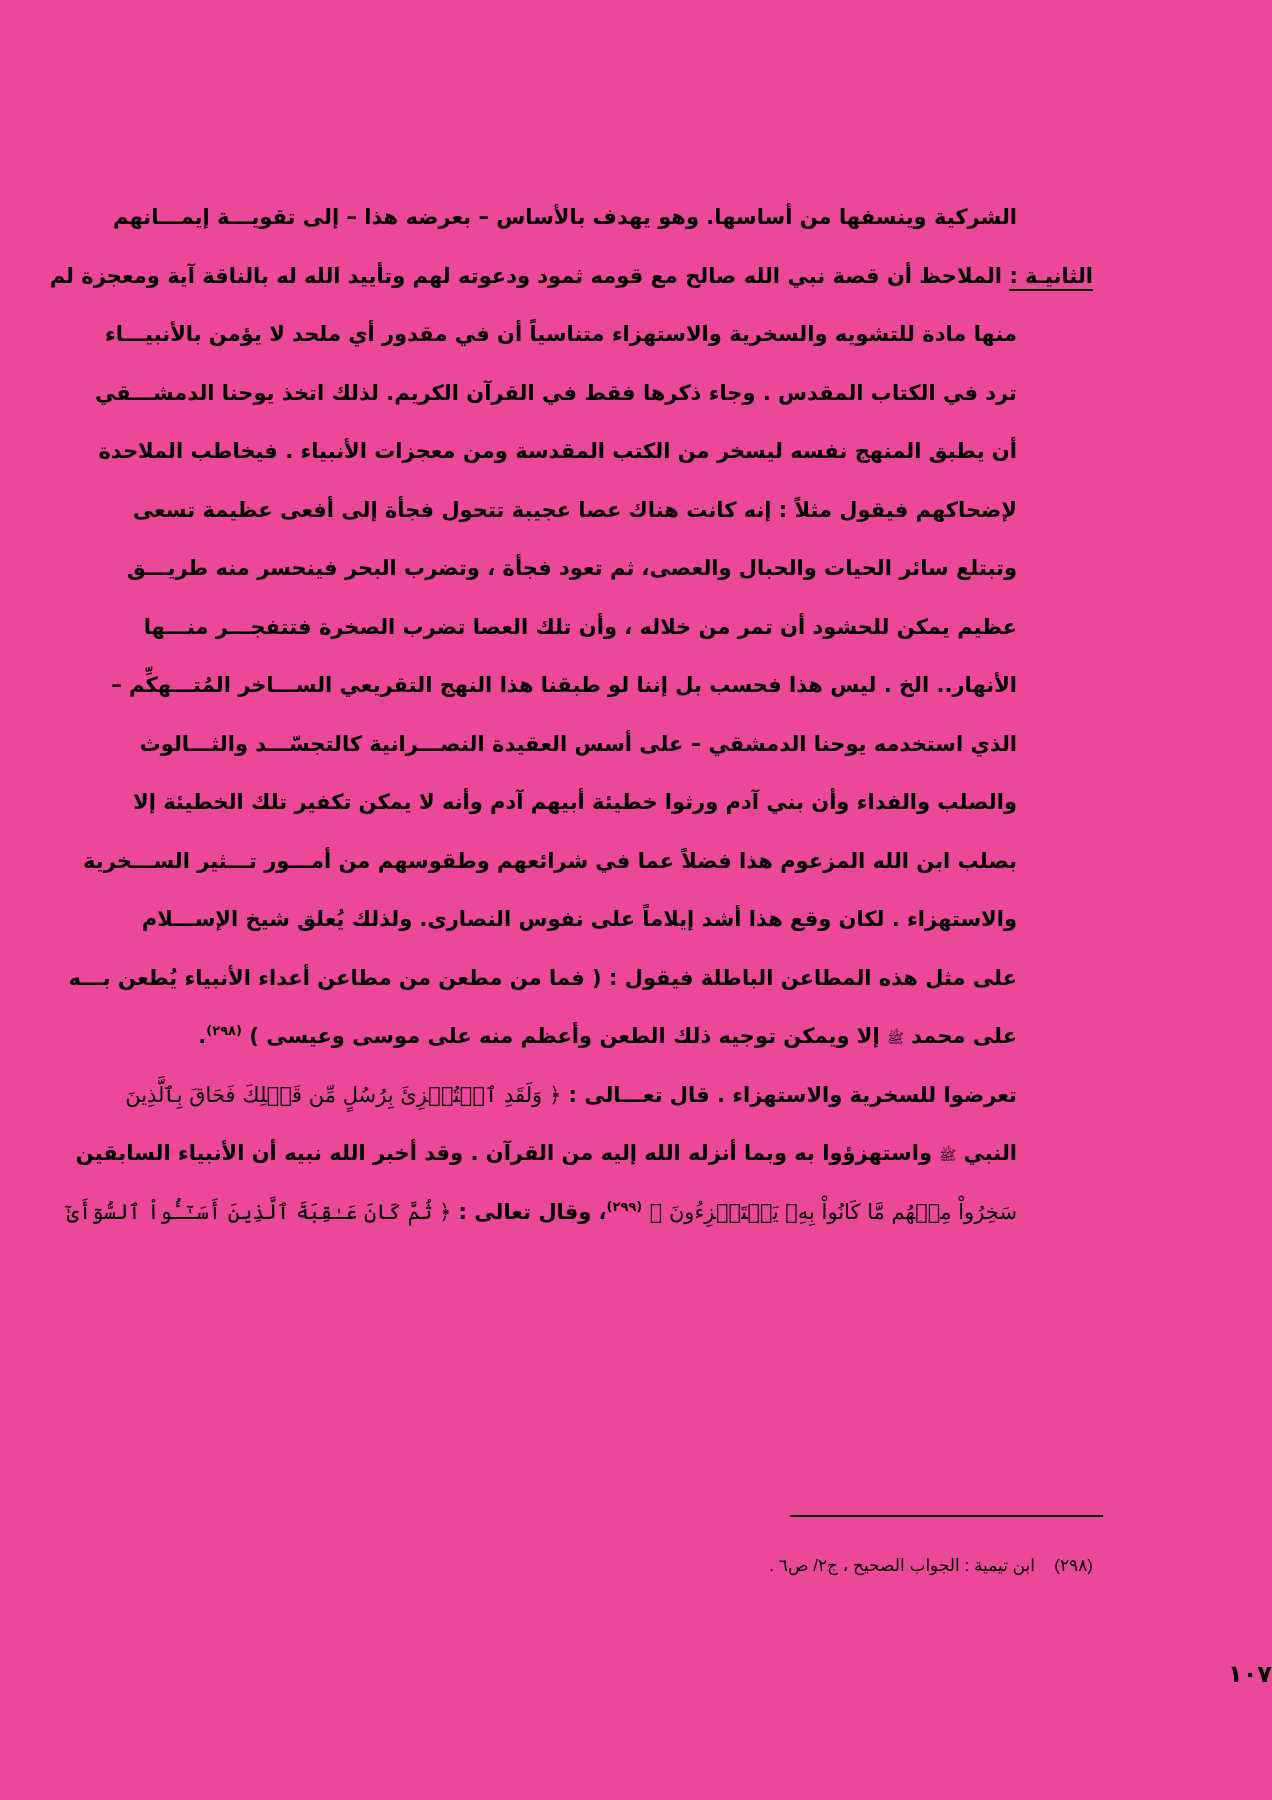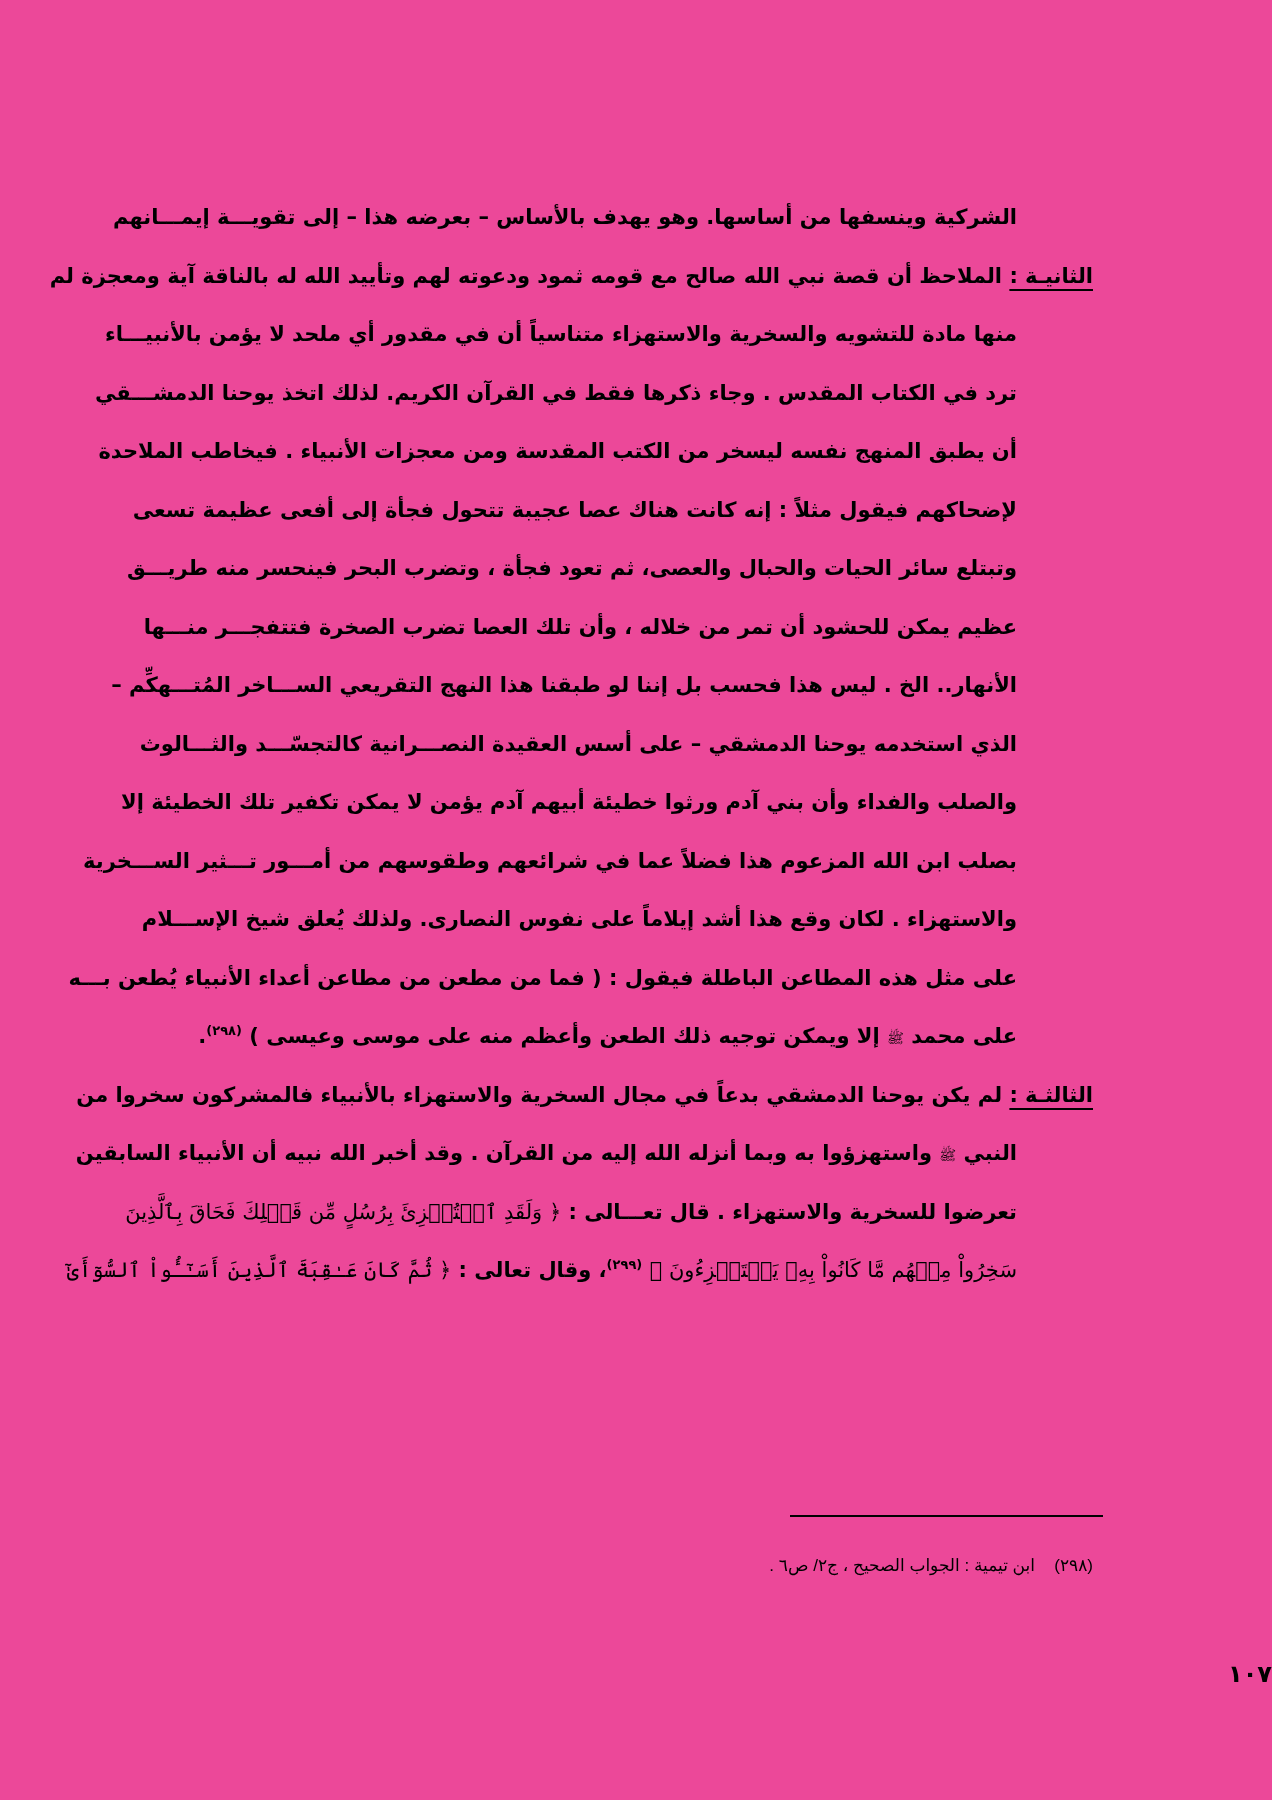--- a/index.html
+++ b/index.html
@@ -49,29 +49,28 @@
 
     <span class="line"><span class="heading-label">الثانيـة :</span> <span>الملاحظ أن قصة نبي الله صالح مع قومه ثمود ودعوته لهم وتأييد الله له بالناقة آية ومعجزة لم</span></span>
     <span class="line indent">منها مادة للتشويه والسخرية والاستهزاء متناسياً أن في مقدور أي ملحد لا يؤمن بالأنبيـــاء</span>
     <span class="line indent">ترد في الكتاب المقدس . وجاء ذكرها فقط في القرآن الكريم. لذلك اتخذ يوحنا الدمشـــقي</span>
     <span class="line indent">أن يطبق المنهج نفسه ليسخر من الكتب المقدسة ومن معجزات الأنبياء . فيخاطب الملاحدة</span>
     <span class="line indent">لإضحاكهم فيقول مثلاً : إنه كانت هناك عصا عجيبة تتحول فجأة إلى أفعى عظيمة تسعى</span>
     <span class="line indent">وتبتلع سائر الحيات والحبال والعصى، ثم تعود فجأة ، وتضرب البحر فينحسر منه طريـــق</span>
     <span class="line indent">عظيم يمكن للحشود أن تمر من خلاله ، وأن تلك العصا تضرب الصخرة فتتفجـــر منـــها</span>
     <span class="line indent">الأنهار.. الخ . ليس هذا فحسب بل إننا لو طبقنا هذا النهج التقريعي الســـاخر المُتـــهكِّم –</span>
     <span class="line indent">الذي استخدمه يوحنا الدمشقي – على أسس العقيدة النصـــرانية كالتجسّـــد والثـــالوث</span>
-    <span class="line indent">والصلب والفداء وأن بني آدم ورثوا خطيئة أبيهم آدم يؤمن لا يمكن تكفير تلك الخطيئة إلا</span>
+    <span class="line indent">والصلب والفداء وأن بني آدم ورثوا خطيئة أبيهم آدم وأنه لا يمكن تكفير تلك الخطيئة إلا</span>
     <span class="line indent">بصلب ابن الله المزعوم هذا فضلاً عما في شرائعهم وطقوسهم من أمـــور تـــثير الســـخرية</span>
     <span class="line indent">والاستهزاء . لكان وقع هذا أشد إيلاماً على نفوس النصارى. ولذلك يُعلق شيخ الإســـلام</span>
     <span class="line indent">على مثل هذه المطاعن الباطلة فيقول : ( فما من مطعن من مطاعن أعداء الأنبياء يُطعن بـــه</span>
     <span class="line indent last"><span>على محمد</span> <span class="salla">ﷺ</span> <span>إلا ويمكن توجيه ذلك الطعن وأعظم منه على موسى وعيسى )</span> <span class="sup">(٢٩٨)</span><span>.</span></span>
 
-    <span class="line"><span class="heading-label">الثالثـة :</span> <span>لم يكن يوحنا الدمشقي بدعاً في مجال السخرية والاستهزاء بالأنبياء فالمشركون سخروا من</span></span>
+    <span class="line indent"><span>تعرضوا للسخرية والاستهزاء . قال تعـــالى :</span> <span class="quran">﴿ وَلَقَدِ ٱسۡتُهۡزِئَ بِرُسُلٍ مِّن قَبۡلِكَ فَحَاقَ بِٱلَّذِينَ</span></span>
     <span class="line indent"><span>النبي</span> <span class="salla">ﷺ</span> <span>واستهزؤوا به وبما أنزله الله إليه من القرآن . وقد أخبر الله نبيه أن الأنبياء السابقين</span></span>
-    <span class="line indent"><span>تعرضوا للسخرية والاستهزاء . قال تعـــالى :</span> <span class="quran">﴿ وَلَقَدِ ٱسۡتُهۡزِئَ بِرُسُلٍ مِّن قَبۡلِكَ فَحَاقَ بِٱلَّذِينَ</span></span>
     <span class="line indent"><span class="quran">سَخِرُواْ مِنۡهُم مَّا كَانُواْ بِهِۦ يَسۡتَهۡزِءُونَ ﴾</span> <span class="sup">(٢٩٩)</span><span>، وقال تعالى :</span> <span class="quran">﴿ ثُمَّ كَانَ عَـٰقِبَةَ ٱلَّذِينَ أَسَـٰٓـُٔواْ ٱلسُّوٓأَىٰٓ</span></span>
   </div>
 
   <div class="footnote-rule"></div>
 
   <div class="footnotes">
     <span class="fn"><span class="fn-num">(٢٩٨)</span><span>ابن تيمية : الجواب الصحيح ، ج٢/ ص٦ .</span></span>
   </div>
 
   <div class="page-number">١٠٧</div>

